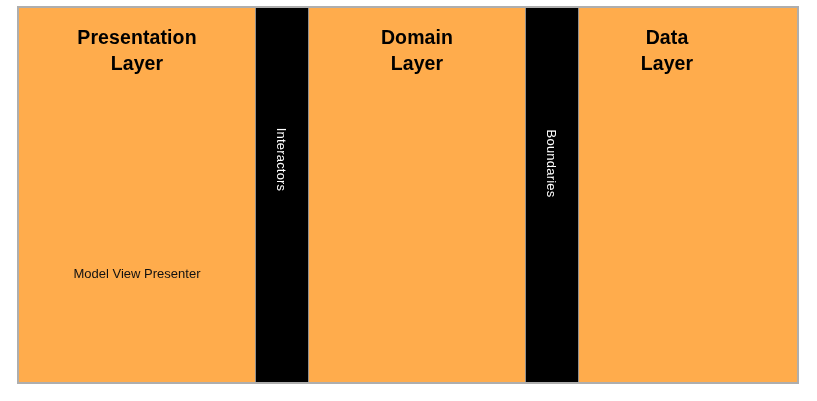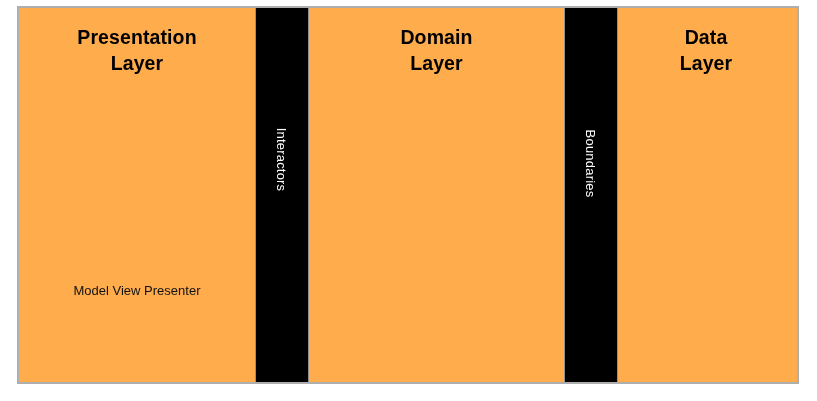--- a/index.html
+++ b/index.html
@@ -30,39 +30,39 @@
 
   .layer-column {
     position: relative;
     background: #ffac4c;
     display: flex;
     flex-direction: column;
     overflow: hidden;
   }
 
   .layer-column.presentation { width: 236px; }
-  .layer-column.domain       { width: 255px; }
+  .layer-column.domain       { width: 216px; }
   .layer-column.data         { width: 176px; }
 
   .layer-title {
     margin-top: 17px;
     font-size: 19.5px;
     font-weight: bold;
     color: #000000;
     line-height: 1.33;
     text-align: center;
     letter-spacing: 0.1px;
     white-space: pre-line;
   }
 
   .layer-subtitle {
     position: absolute;
     left: 0;
     right: 0;
-    top: 275px;
+    top: 258px;
     font-size: 13px;
     font-weight: normal;
     color: #111111;
     text-align: center;
     line-height: 1.2;
   }
 
   .boundary-bar {
     position: relative;
     background: #000000;

